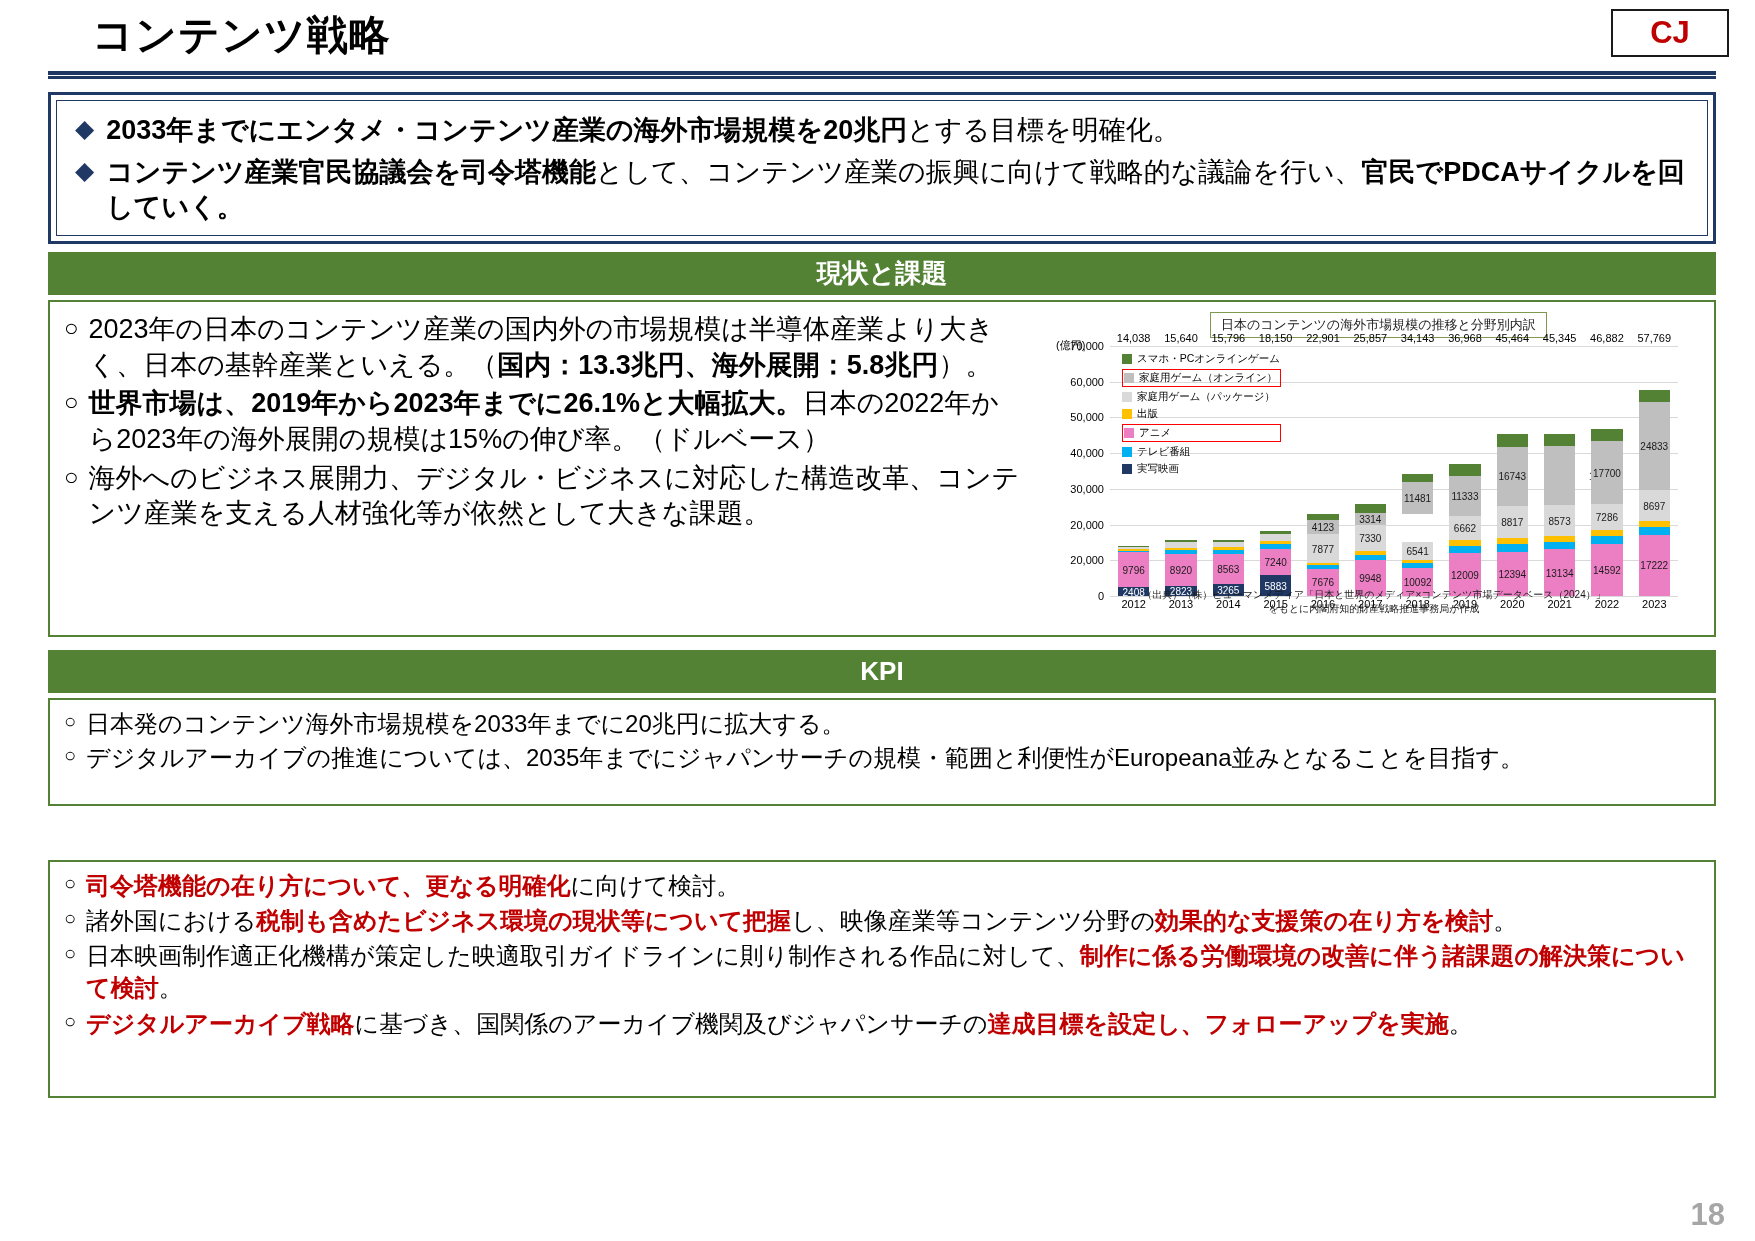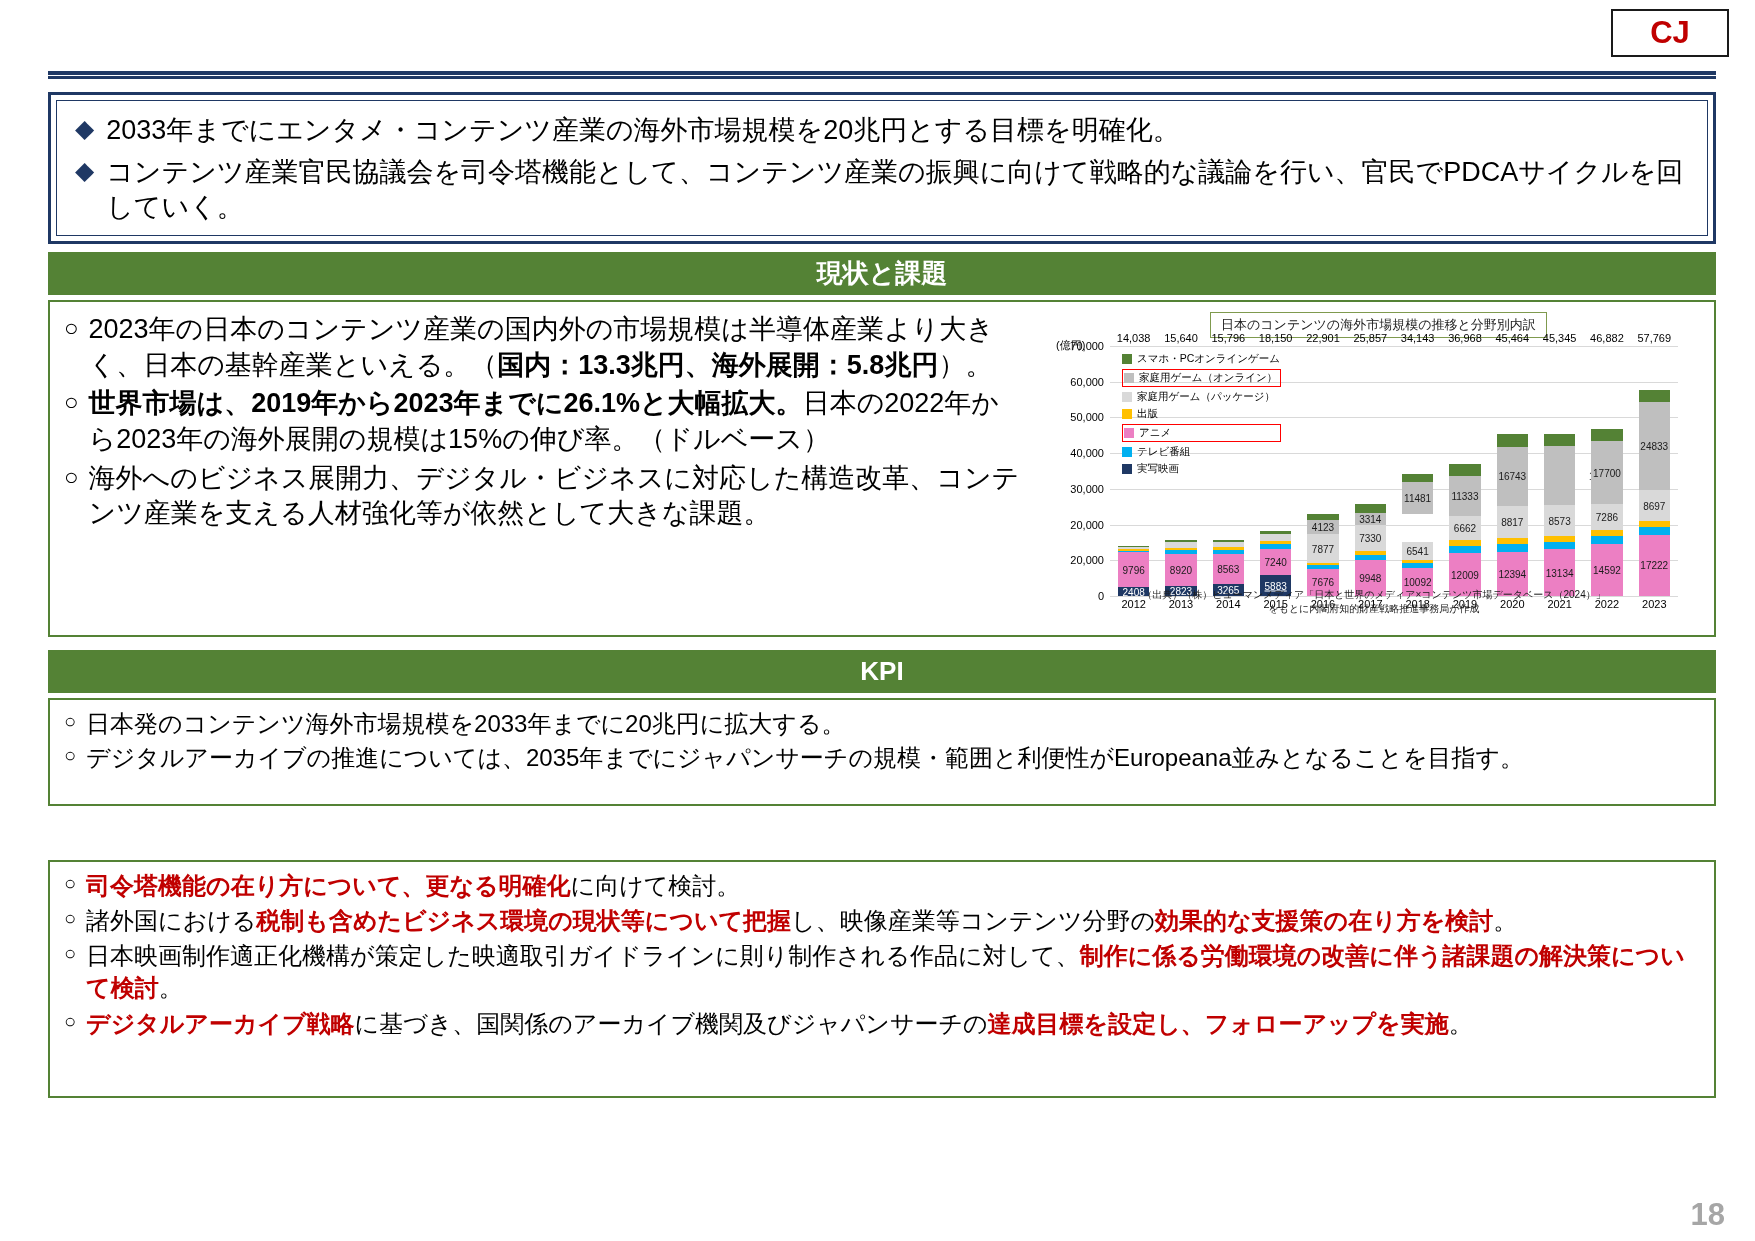--- a/index.html
+++ b/index.html
@@ -35,21 +35,21 @@
     position: absolute; left: 48px; top: 92px; width: 1668px; height: 152px;
     border: 3px solid #1f3864; padding: 5px;
   }
   .summary-inner {
     border: 1px solid #1f3864; width: 100%; height: 100%;
     padding: 12px 18px 0 18px;
   }
   .sum-line { display: flex; align-items: flex-start; margin-bottom: 6px; }
   .diamond { color: #1f3864; font-size: 25px; line-height: 1.25; margin-right: 12px; }
   .sum-text { font-size: 27px; line-height: 1.32; }
-  .sum-text b { font-weight: normal; }
+  .sum-text b { font-weight: bold; }
 
   
   .sect-head {
     position: absolute; left: 48px; width: 1668px; height: 43px;
     background: #548235; color: #fff;
     font-size: 26px; font-weight: bold;
     display: flex; align-items: center; justify-content: center;
   }
 
   
@@ -119,20 +119,21 @@
   .page-no {
     position: absolute; right: 30px; bottom: 8px;
     font-size: 31px; color: #a6a6a6; font-weight: bold;
   }
 </style>
 </head>
 <body>
 
 <div class="page">
 
+  <div class="title">コンテンツ戦略</div>
   <div class="cj-badge">CJ</div>
   <div class="hr-double"></div>
 
   <div class="summary">
     <div class="summary-inner">
       <div class="sum-line">
         <div class="diamond">◆</div>
         <div class="sum-text">
           <b>2033年までにエンタメ・コンテンツ産業の海外市場規模を20兆円</b><span>とする目標を明確化。</span>
         </div>
@@ -236,21 +237,21 @@
               <div class="seg" style="background: rgb(0, 176, 240); height: 7.03368%;"></div>
               <div class="seg" style="background: rgb(255, 192, 0); height: 4.52165%;"></div>
               <div class="seg" style="background: rgb(217, 217, 217); height: 10.0481%;"></div>
               <div class="seg" style="background: rgb(84, 130, 53); height: 3.51684%;"></div>
               <div class="bar-total">15,796</div>
             </div>
           </div>
           <div class="barcol">
             <div class="bar" style="height: 64.8214px;">
               <div class="seg" style="background: rgb(31, 56, 100); height: 32.4132%;">
-                <span style="color: rgb(255, 255, 255); text-decoration: underline;">5883</span>
+                <span style="color: rgb(255, 255, 255);">5883</span>
               </div>
               <div class="seg" style="background: rgb(236, 127, 195); height: 39.8898%;">
                 <span style="color: rgb(27, 27, 27);">7240</span>
               </div>
               <div class="seg" style="background: rgb(0, 176, 240); height: 7.75515%;"></div>
               <div class="seg" style="background: rgb(255, 192, 0); height: 4.98545%;"></div>
               <div class="seg" style="background: rgb(217, 217, 217); height: 11.0788%;"></div>
               <div class="seg" style="background: rgb(84, 130, 53); height: 3.87758%;"></div>
               <div class="bar-total">18,150</div>
             </div>

